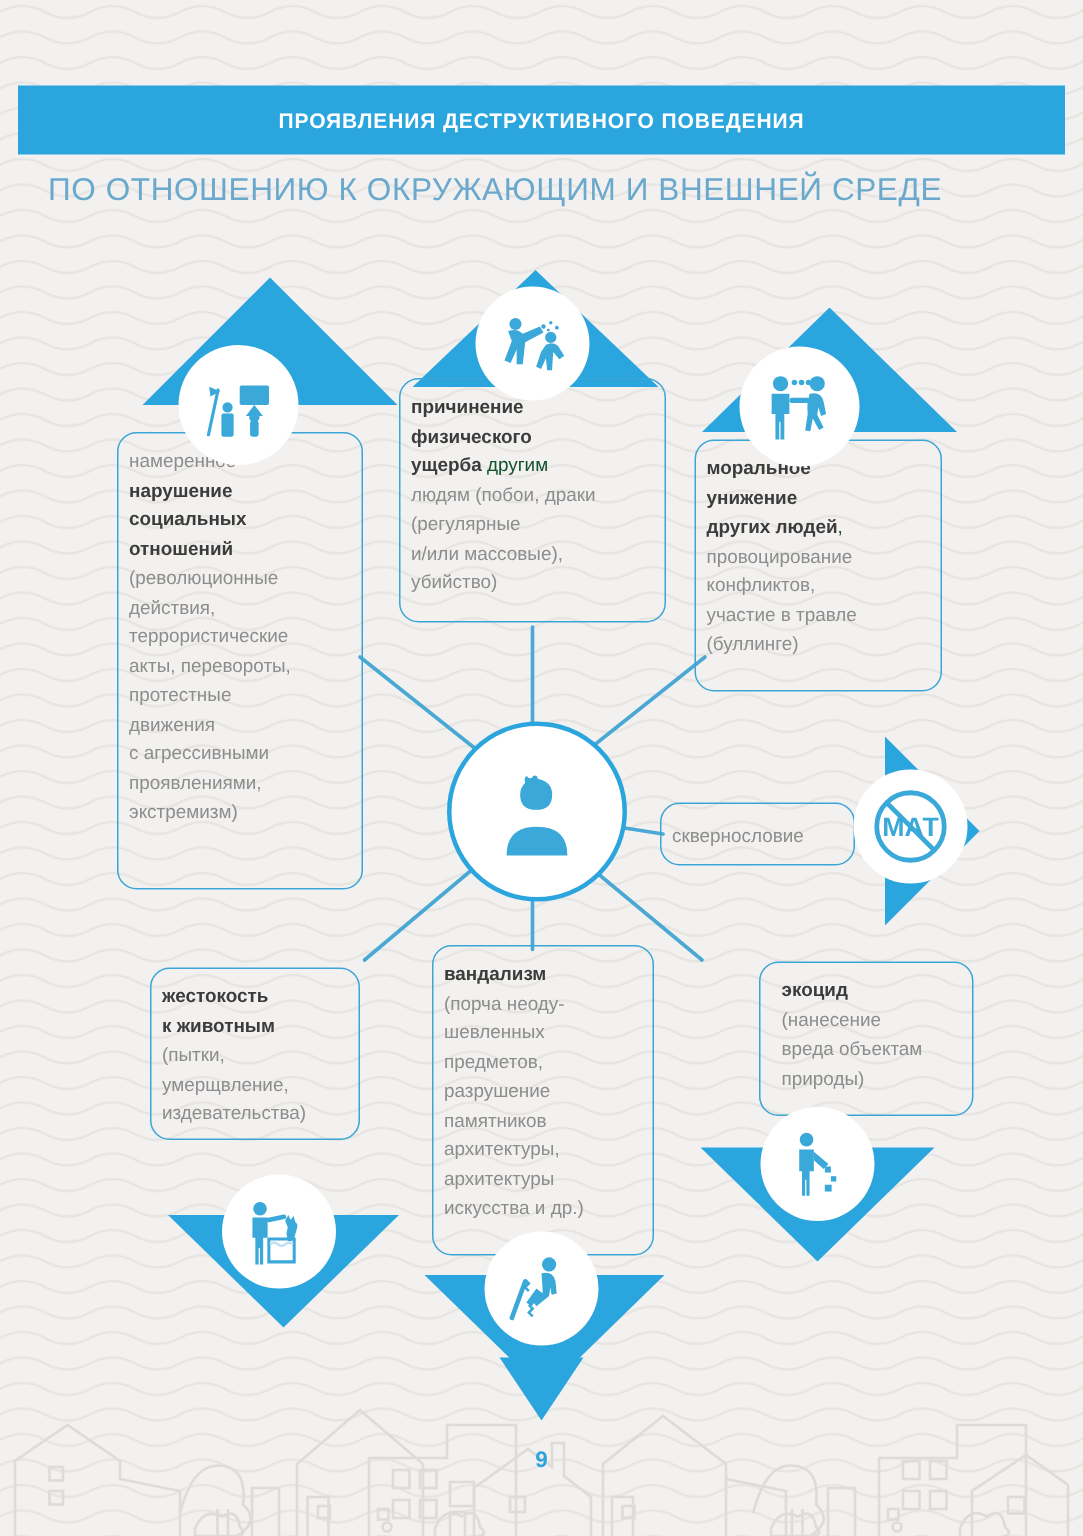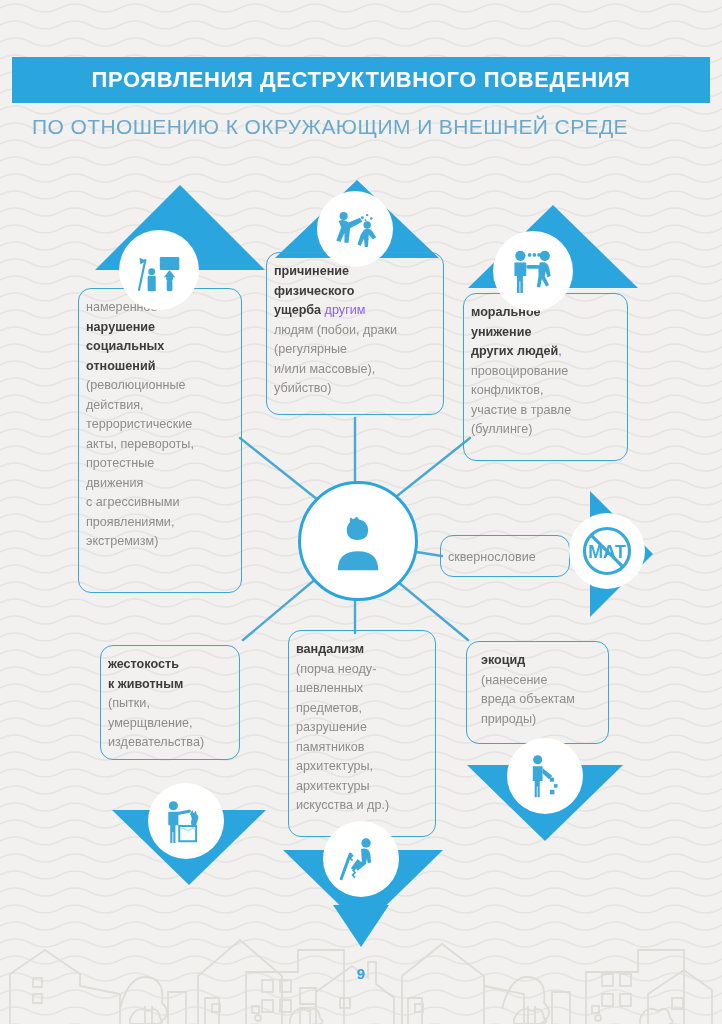--- a/index.html
+++ b/index.html
@@ -12,21 +12,21 @@
   
   #texture{position:absolute;inset:0;z-index:0;pointer-events:none;opacity:.75;}
   #page{position:absolute;inset:0;z-index:2;}
 
   
   .hdr-bar{
     position:absolute;left:12px;top:57px;width:698px;height:46px;
     background:#2ba5dd;display:flex;align-items:center;justify-content:center;
   }
   .hdr-bar .t{
-    color:#ffffff;font-weight:bold;font-size:22px;letter-spacing:.6px;
+    color:#ffffff;font-weight:bold;font-size:14px;letter-spacing:.6px;
     white-space:nowrap;
   }
   .subhdr{
     position:absolute;left:0;top:115px;width:660px;text-align:center;
     color:#6aa9cd;font-size:21px;letter-spacing:.4px;white-space:nowrap;
   }
 
   
   #links{position:absolute;left:0;top:0;width:722px;height:1024px;z-index:3;}
 
@@ -53,22 +53,22 @@
 
   
   .card{
     position:absolute;z-index:5;background:transparent;
     border:1.6px solid #3aa6d8;border-radius:13px;
     color:#8d8d8d;font-size:12.6px;line-height:19.5px;
     text-align:left;box-sizing:border-box;
     padding:9px 7px 9px 7px;
   }
   .card b{color:#3c3c3c;font-weight:bold;}
-  .card .plain{color:#8b5cf6;}
-  .card.left-al{text-align:left;padding-left:14px;}
+  .card .plain{color:#14532d;}
+  .card.left-al{text-align:left;padding-left:14px;margin-left:40px;}
 
   
   #footer{position:absolute;left:0;bottom:0;width:722px;height:110px;z-index:3;}
   #pagenum{
     position:absolute;left:0;bottom:42px;width:722px;text-align:center;
     color:#2ba5dd;font-size:15px;font-weight:bold;z-index:6;
   }
 </style>
 </head>
 <body>

